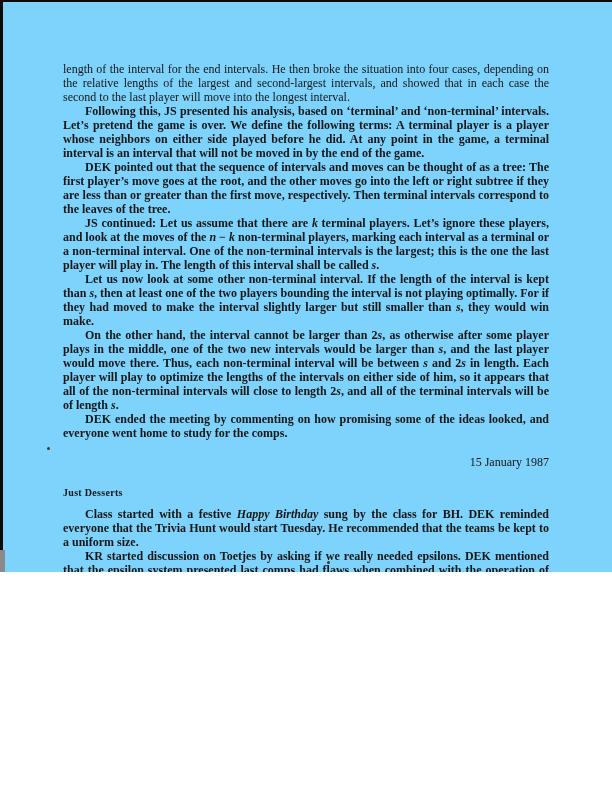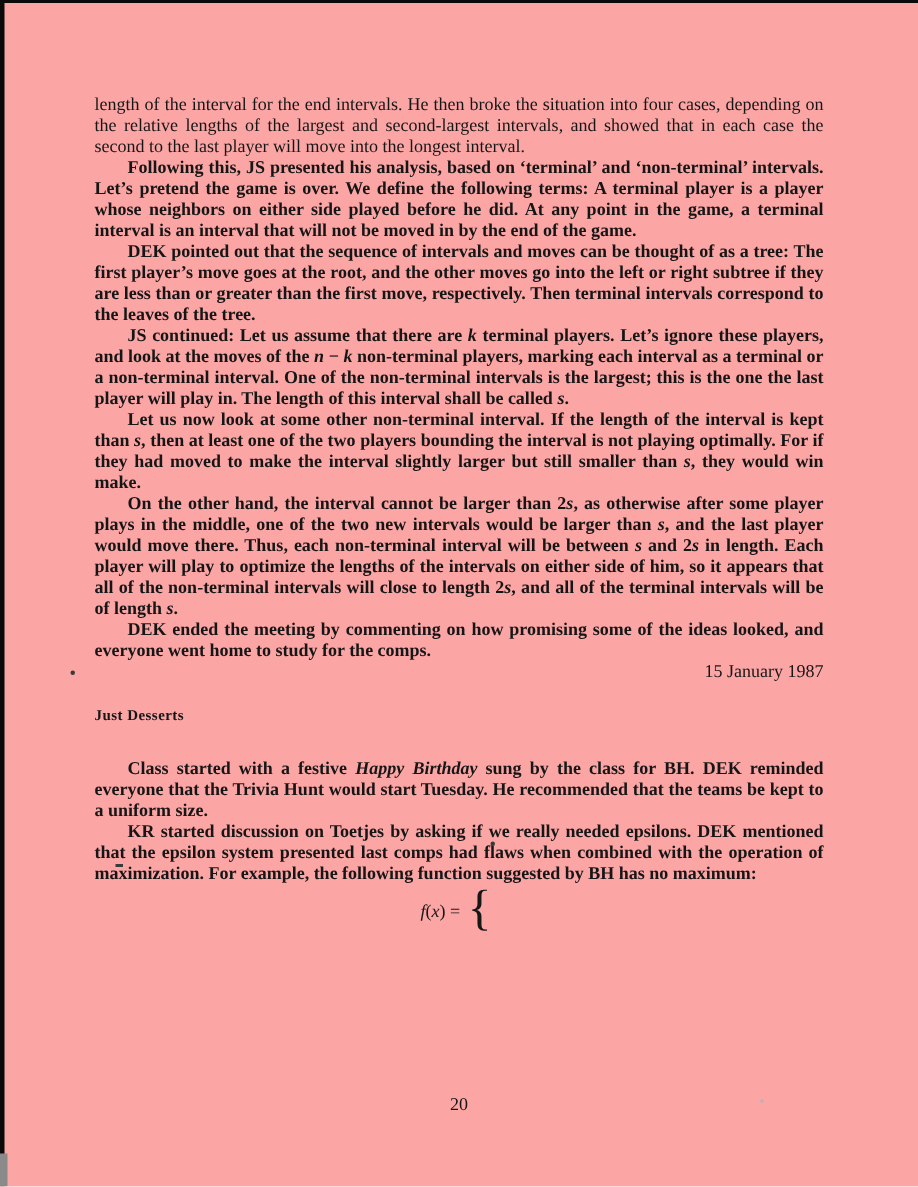--- a/index.html
+++ b/index.html
@@ -3,22 +3,22 @@
 <meta charset="utf-8">
 <style>
   html, body {
     margin: 0;
     padding: 0;
     background: #ffffff;
   }
   .page {
     position: relative;
     width: 612px;
-    height: 791px;
-    background: #fca5a5;
+    height: 572px;
+    background: #7dd3fc;
     font-family: "Liberation Serif", "DejaVu Serif", serif;
     color: #161616;
     overflow: hidden;
   }
   
   .scan-edge-left {
     position: absolute;
     left: 0; top: 0;
     width: 3px; height: 100%;
     background: #0a0a0a;
@@ -52,32 +52,33 @@
   }
   p.body-par {
     margin: 0;
     font-size: 12px;
     line-height: 14px;
     text-align: justify;
   }
   p.body-par.indent { text-indent: 22px; font-weight: bold; }
 
   .date-line {
+    margin-top: 15px;
     font-size: 12px;
     line-height: 14px;
     text-align: right;
   }
   .section-heading {
     margin: 17px 0 0 0;
     font-size: 10px;
     line-height: 14px;
     font-weight: bold;
     letter-spacing: 0.3px;
   }
-  .par-group-mid p:first-child { margin-top: 20px; }
+  .par-group-mid p:first-child { margin-top: 7px; }
 
   .formula {
     display: flex;
     justify-content: center;
     align-items: center;
     margin: 3px 0 5px 0;
     font-size: 12px;
     line-height: 15px;
   }
   .formula .lhs { margin-right: 5px; }

